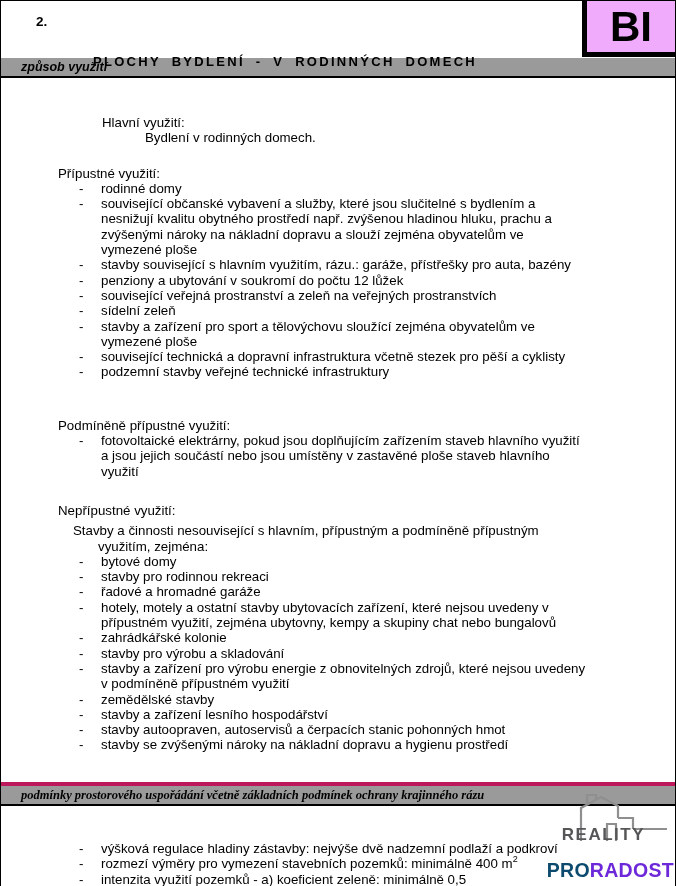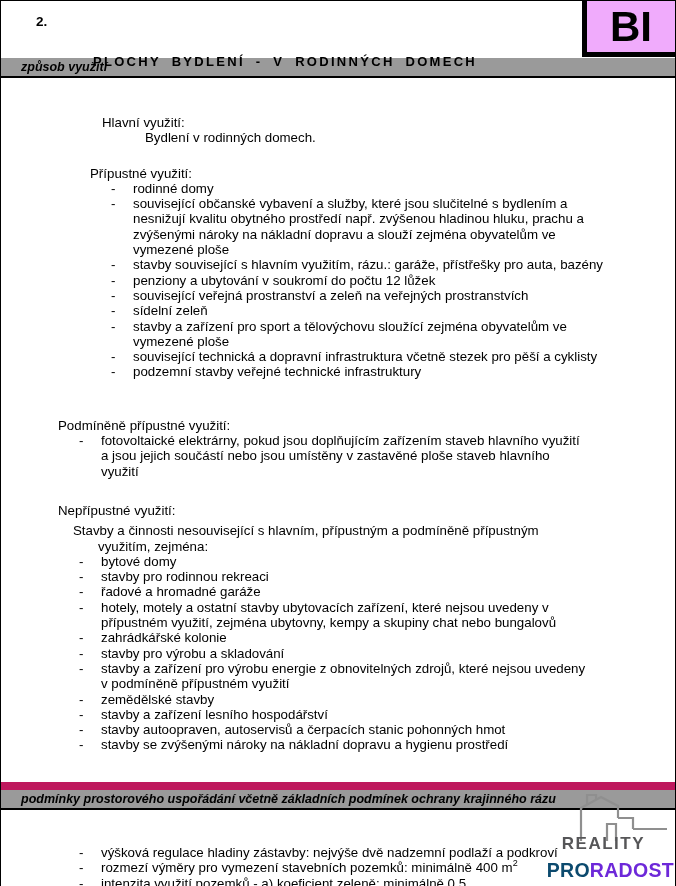--- a/index.html
+++ b/index.html
@@ -19,41 +19,41 @@
   .sec-num { position:absolute; left:35px; top:13px; font-size:13.5px; font-weight:bold; }
   .doc-title { position:absolute; left:92px; top:13px; font-size:13px; font-weight:bold;
                letter-spacing:2.3px; word-spacing:5px; white-space:nowrap;margin-top:40px; }
   .code-box { position:absolute; top:0; right:0; width:88px; height:51px;
               border-left:5px solid #000; border-bottom:5px solid #000; background:#f0abfc;
               display:flex; align-items:center; justify-content:center; z-index:5; }
   .code-box span { font-size:42px; font-weight:bold; line-height:1; }
   
   .bar { background:#9a9a9a; border-bottom:2px solid #000; padding:2px 20px 1px;
          font-size:12.5px; font-weight:bold; font-style:italic; height:15px; }
-  .bar2 { border-top:8px solid #be185d; }
+  .bar2 { border-top:4px solid #be185d;font-family:Liberation Serif, serif; }
   
   .content { height:704px; box-sizing:border-box; padding-top:37px;
              font-size:13.3px; line-height:15.3px; overflow:hidden; }
   .content2 { box-sizing:border-box; padding-top:35px;
               font-size:13.3px; line-height:15.3px; overflow:hidden; }
   .heading { margin:0 0 0 57px; }
   .indent-line { margin:0 0 0 100px; }
   .g1 { margin-bottom:20px;margin-left:44px; }
-  .g2 { margin-bottom:38px;padding-left:32px; }
+  .g2 { margin-bottom:38px; }
   .g3 { margin-bottom:24px; }
   ul.bullets { margin:0; padding:0 0 0 78px; list-style:none; }
   ul.bullets li { display:flex; }
   .dash { width:22px; flex:none; }
   .txt { width:487px; }
   .txt sup { font-size:9px; line-height:0; position:relative; top:-1px; }
   .intro { margin:5px 0 0 97px; text-indent:-25px; width:487px; }
   
   .logo { position:absolute; right:0; bottom:0; width:140px; height:92px; z-index:10; }
   .logo svg { position:absolute; top:0; right:6px; }
-  .logo-reality { position:absolute; top:40px; right:30px; font-size:17px; font-weight:bold;
+  .logo-reality { position:absolute; top:31px; right:30px; font-size:17px; font-weight:bold;
                   letter-spacing:1.5px; color:#565658; }
   .logo-proradost { position:absolute; top:65px; right:1px; font-size:19.5px; font-weight:bold;
                     letter-spacing:0.3px; white-space:nowrap; }
   .logo-pro { color:#0c4a6e; }
   .logo-radost { color:#6d28d9; }
 </style>
 </head>
 <body>
 
 <div class="page">

